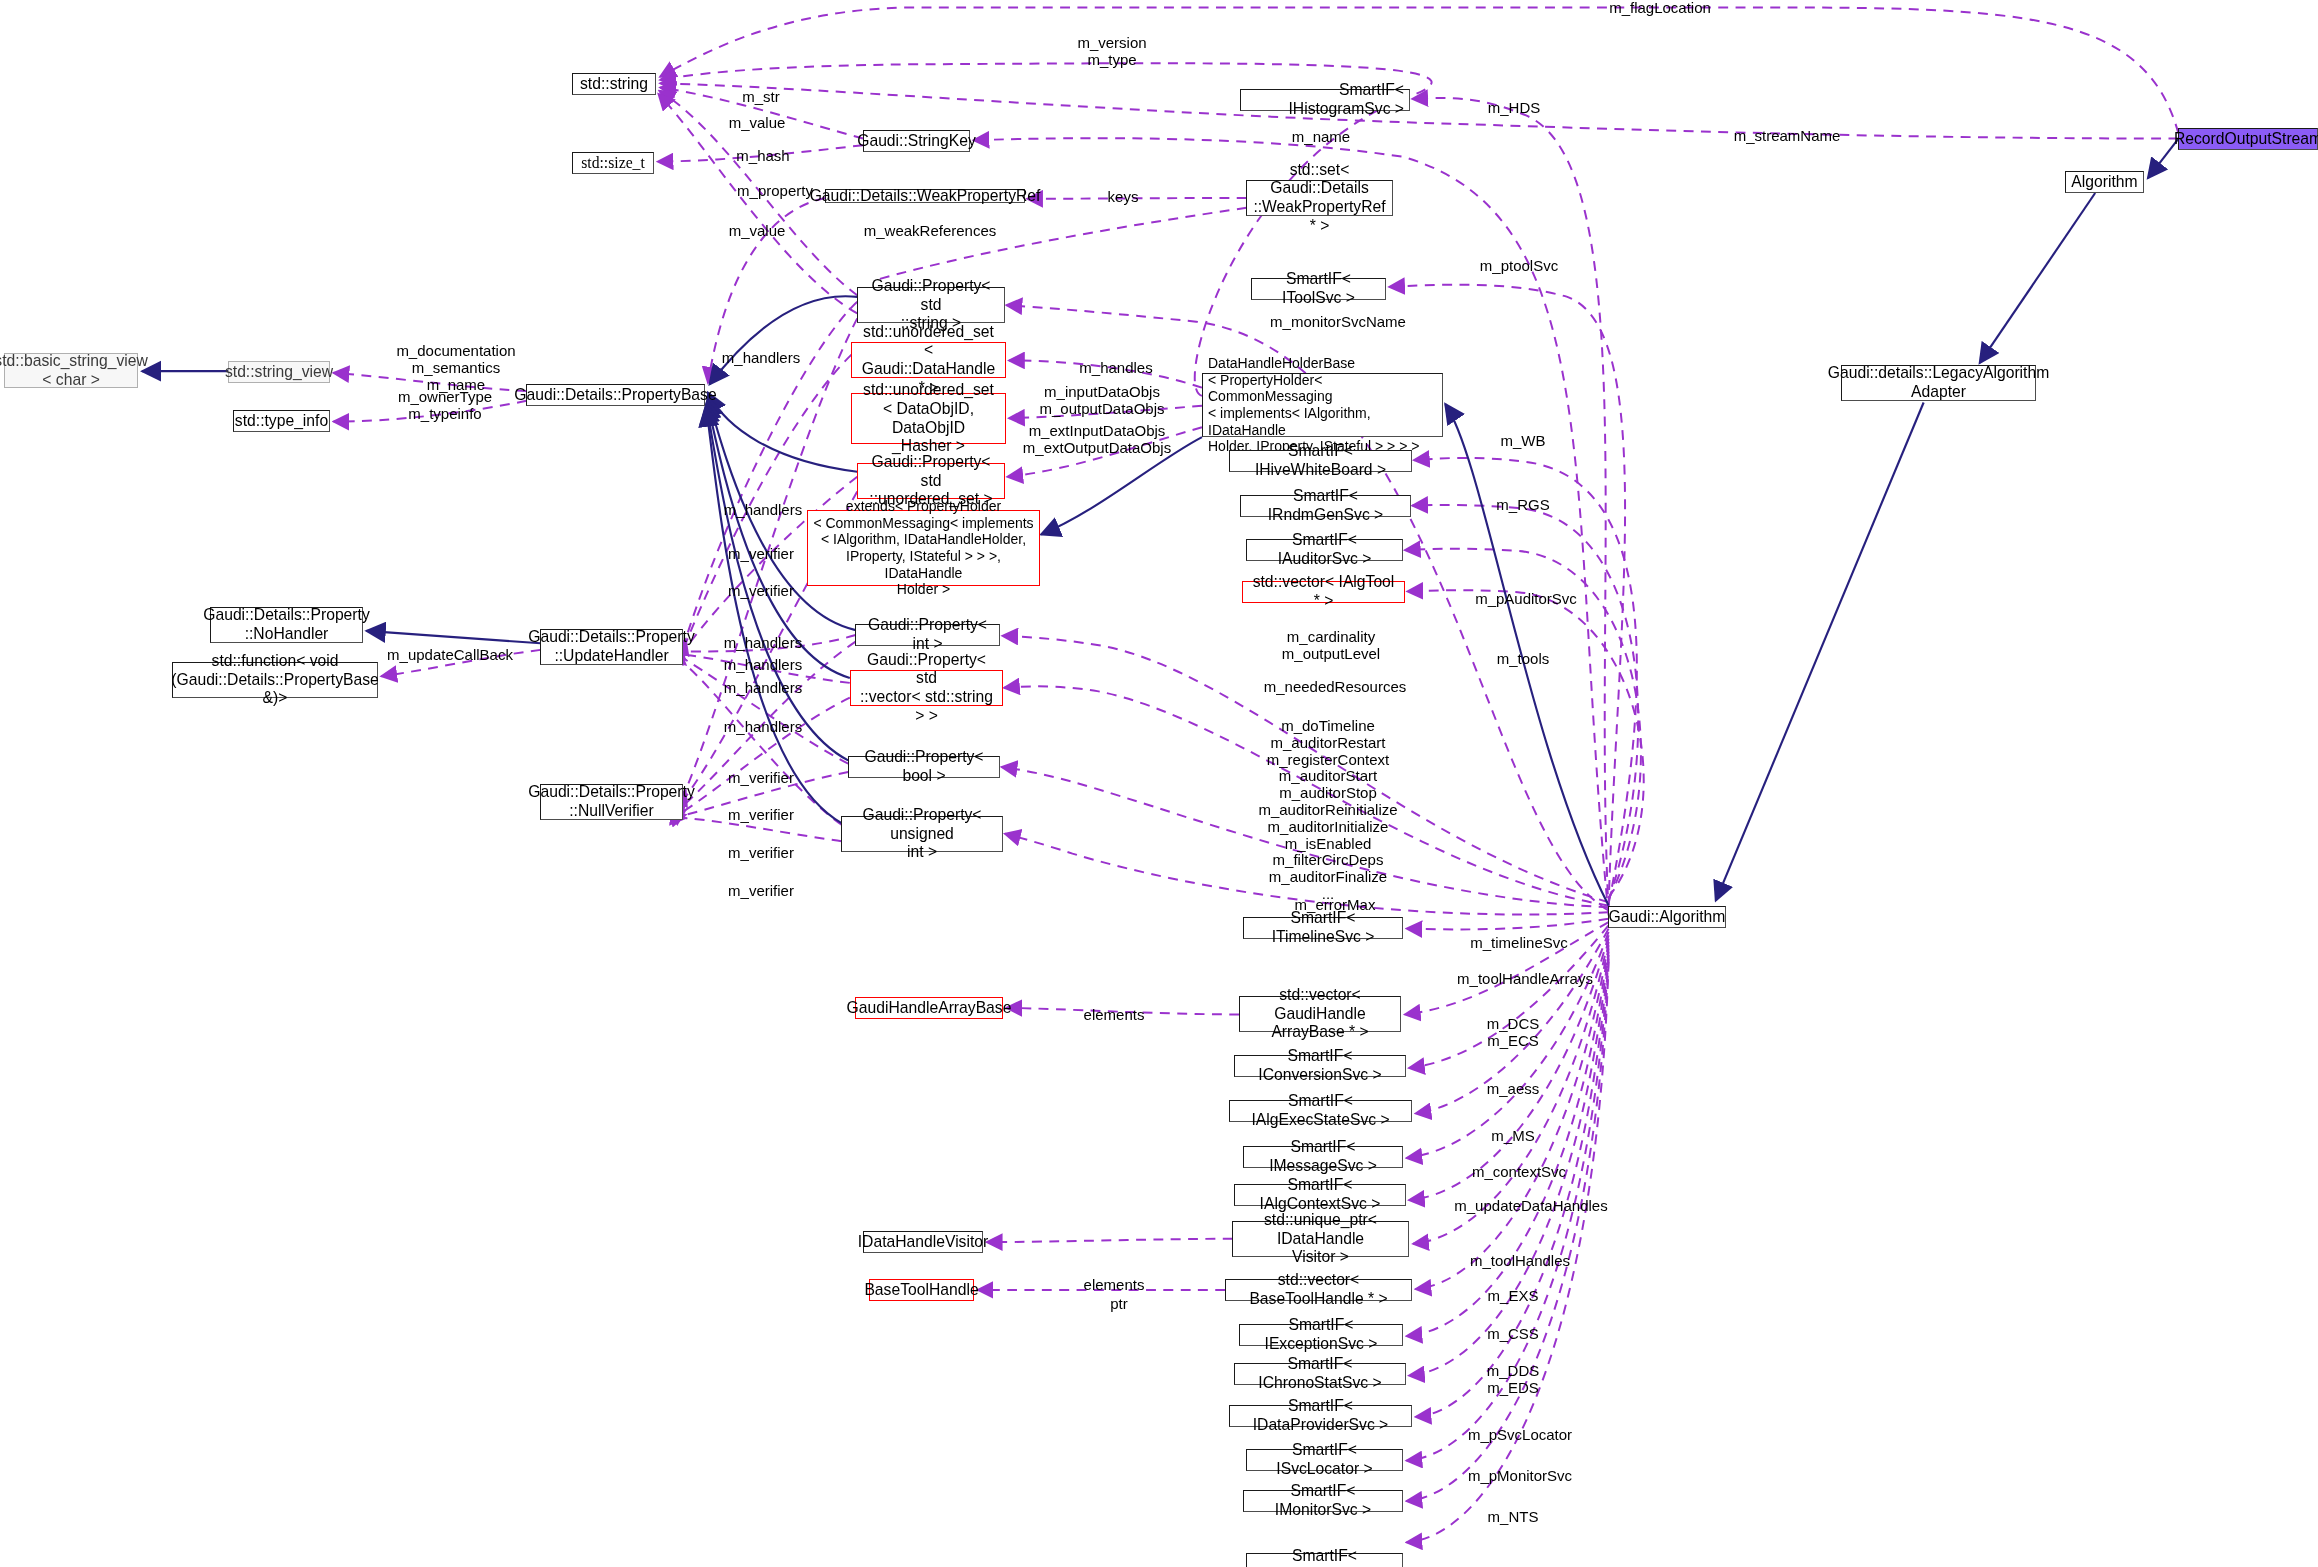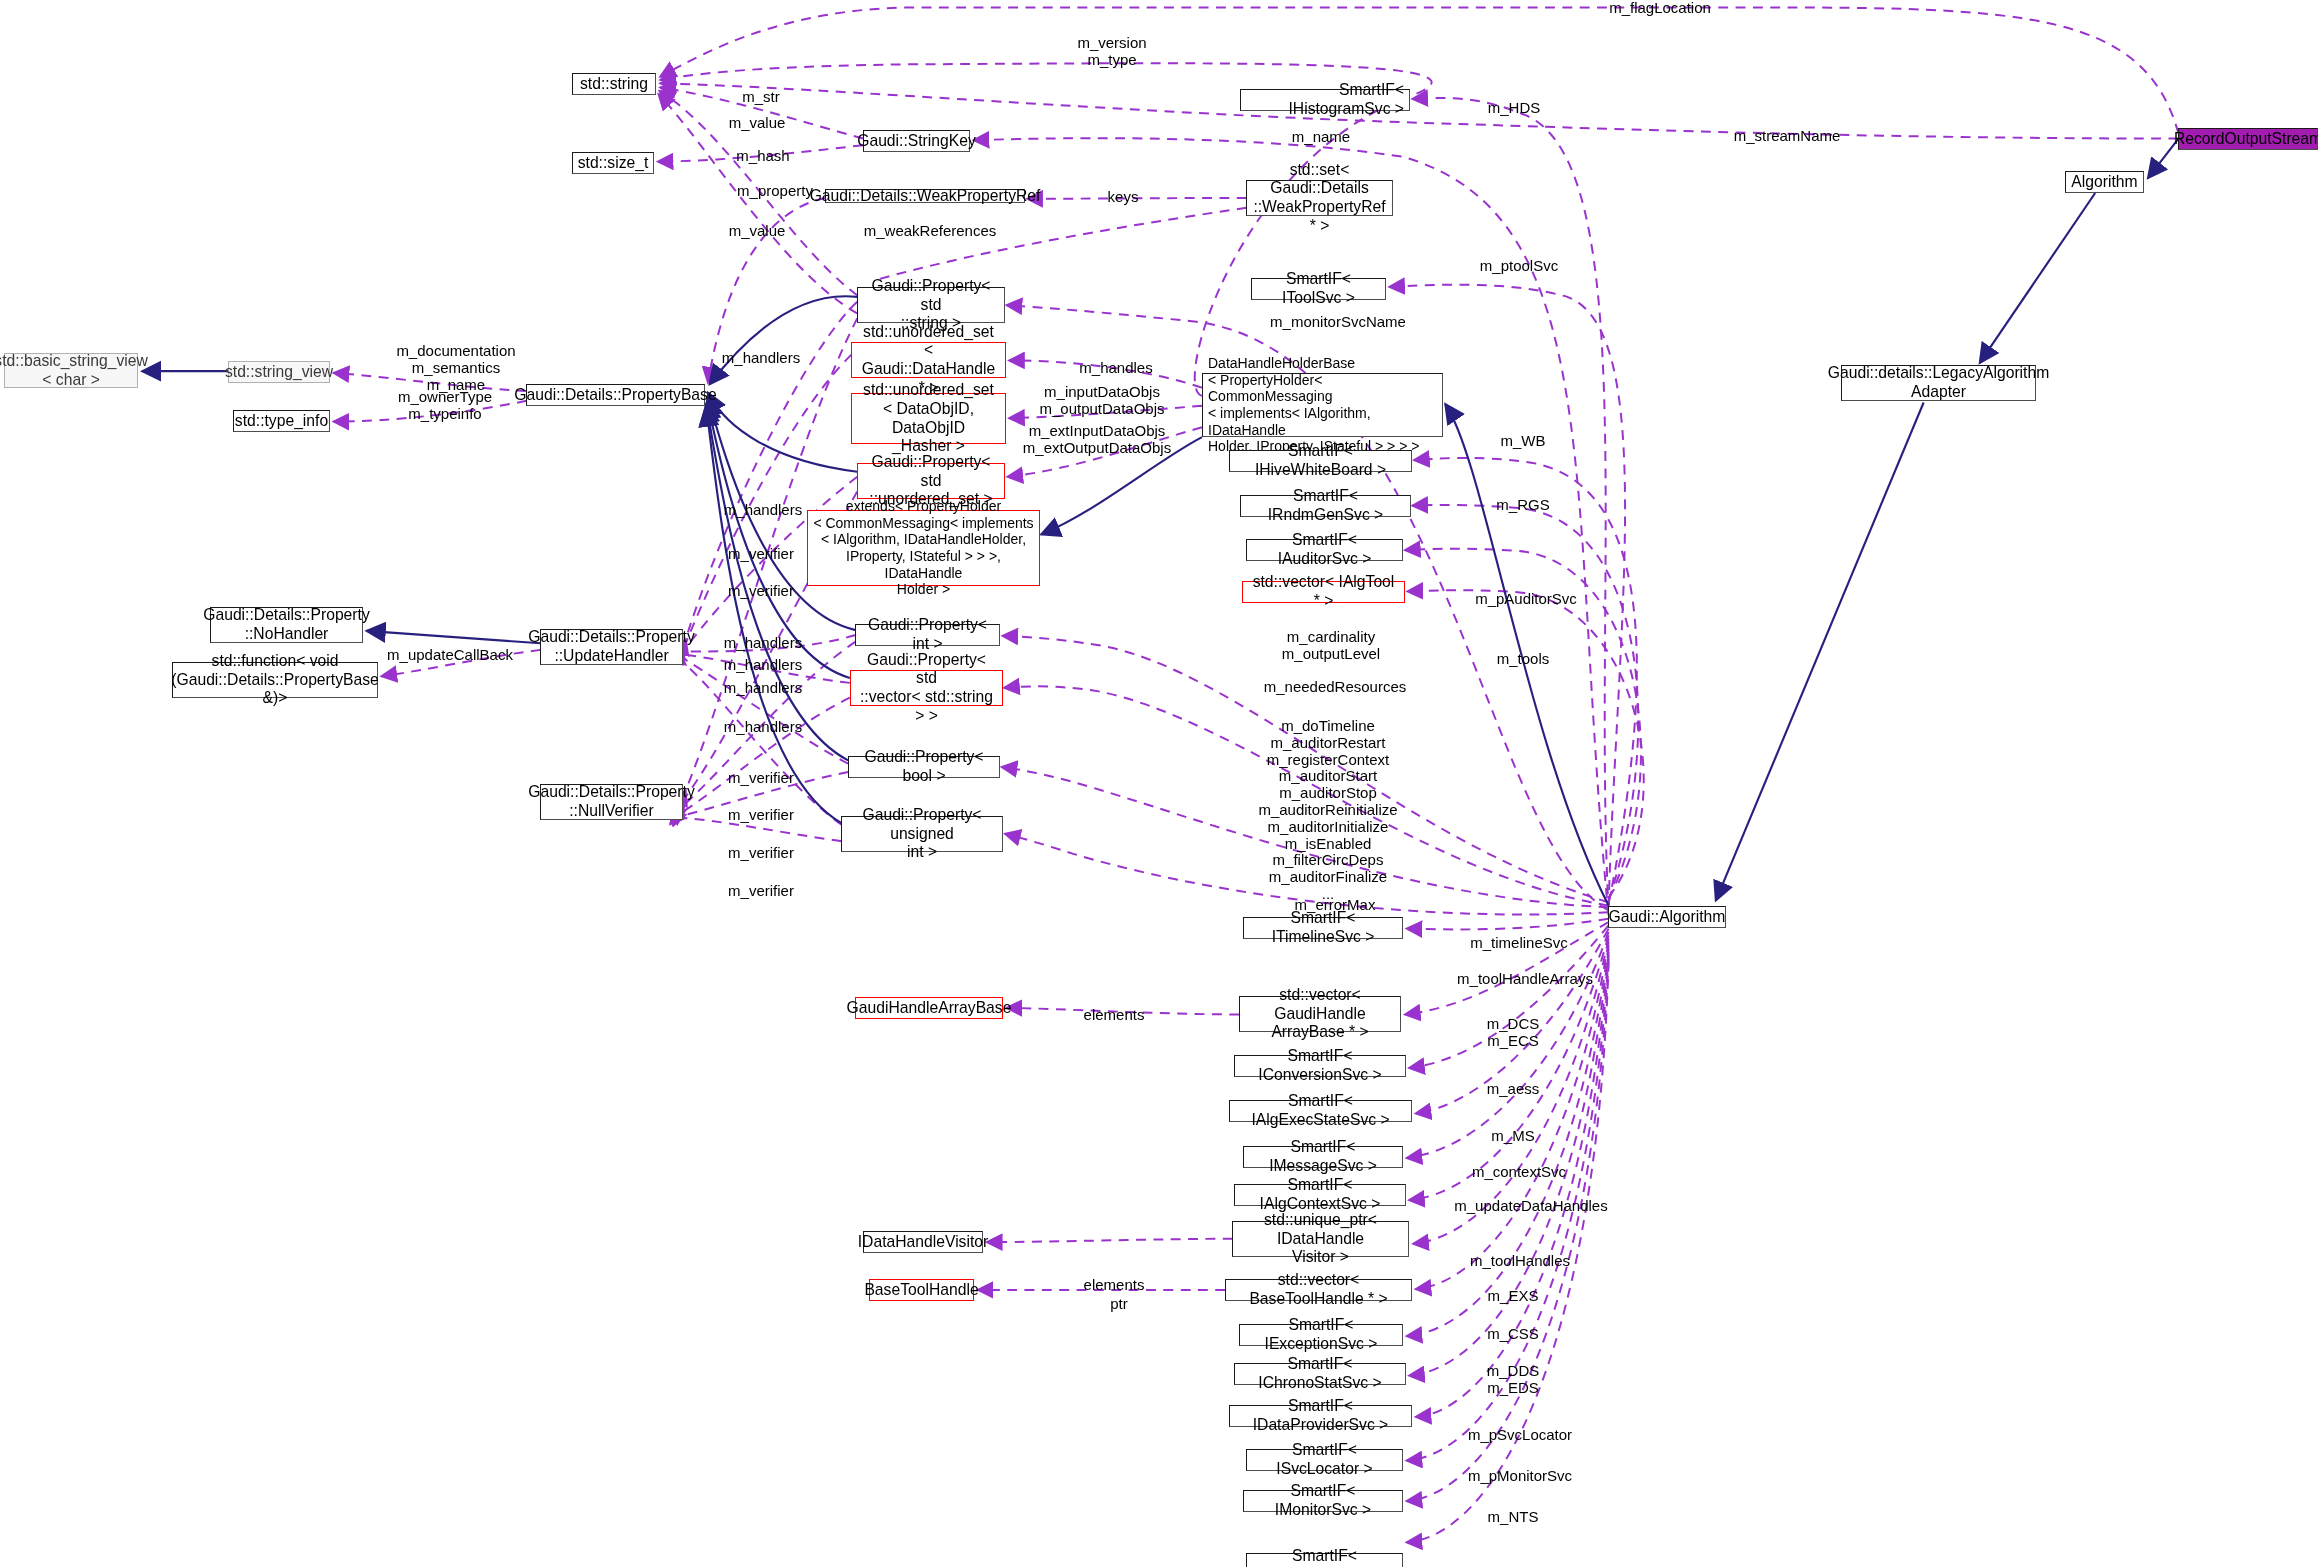--- a/index.html
+++ b/index.html
@@ -38,21 +38,21 @@
     color: #000000;
     white-space: pre-line;
     padding: 1.6px 5px;
   }
   .node.red {
     border: 0.8px solid #ff0000;
     border-right: 1.6px solid #ff0000;
     border-bottom: 1.6px solid #ff0000;
   }
   .node.gray-fill {
-    background: #a21caf;
+    background: #8b5cf6;
     border: 0.8px solid #1a1a1a;
     border-right: 1.6px solid #4d4d4d;
     border-bottom: 1.6px solid #4d4d4d;
   }
   .node.ghost {
     background: #f7f7f7;
     border: 0.8px solid #b0b0b0;
     border-right: 0.8px solid #b0b0b0;
     border-bottom: 0.8px solid #b0b0b0;
     color: #3a3a3a;
@@ -204,21 +204,21 @@
 
       <path d="M2332,488 L2080,1092" marker-end="url(#ah-navy)"></path>
     </g>
   </svg>
 
   <div class="node ghost" style="left:4.1px;top:353px;width:134px;height:35px;">std::basic_string_view
 &lt; char &gt;</div>
   <div class="node ghost" style="left:228px;top:361px;width:102px;height:22px;">std::string_view</div>
   <div class="node" style="left:233px;top:410px;width:97px;height:22px;">std::type_info</div>
   <div class="node" style="left:572px;top:73px;width:84px;height:22px;">std::string</div>
-  <div class="node" style="left:572px;top:152px;width:82px;height:22px;">std::size_t</div>
+  <div class="node" style="left:572px;top:152px;width:82px;height:22px;font-family:Liberation Serif, serif;">std::size_t</div>
   <div class="node" style="left:526px;top:384px;width:179px;height:22px;">Gaudi::Details::PropertyBase</div>
   <div class="node" style="left:210px;top:607px;width:153px;height:36px;">Gaudi::Details::Property
 ::NoHandler</div>
   <div class="node" style="left:172px;top:662px;width:206px;height:36px;">std::function&lt; void
 (Gaudi::Details::PropertyBase &amp;)&gt;</div>
   <div class="node" style="left:540px;top:629px;width:143px;height:36px;">Gaudi::Details::Property
 ::UpdateHandler</div>
   <div class="node" style="left:540px;top:784px;width:143px;height:36px;">Gaudi::Details::Property
 ::NullVerifier</div>
   <div class="node" style="left:863px;top:130px;width:107px;height:22px;">Gaudi::StringKey</div>

